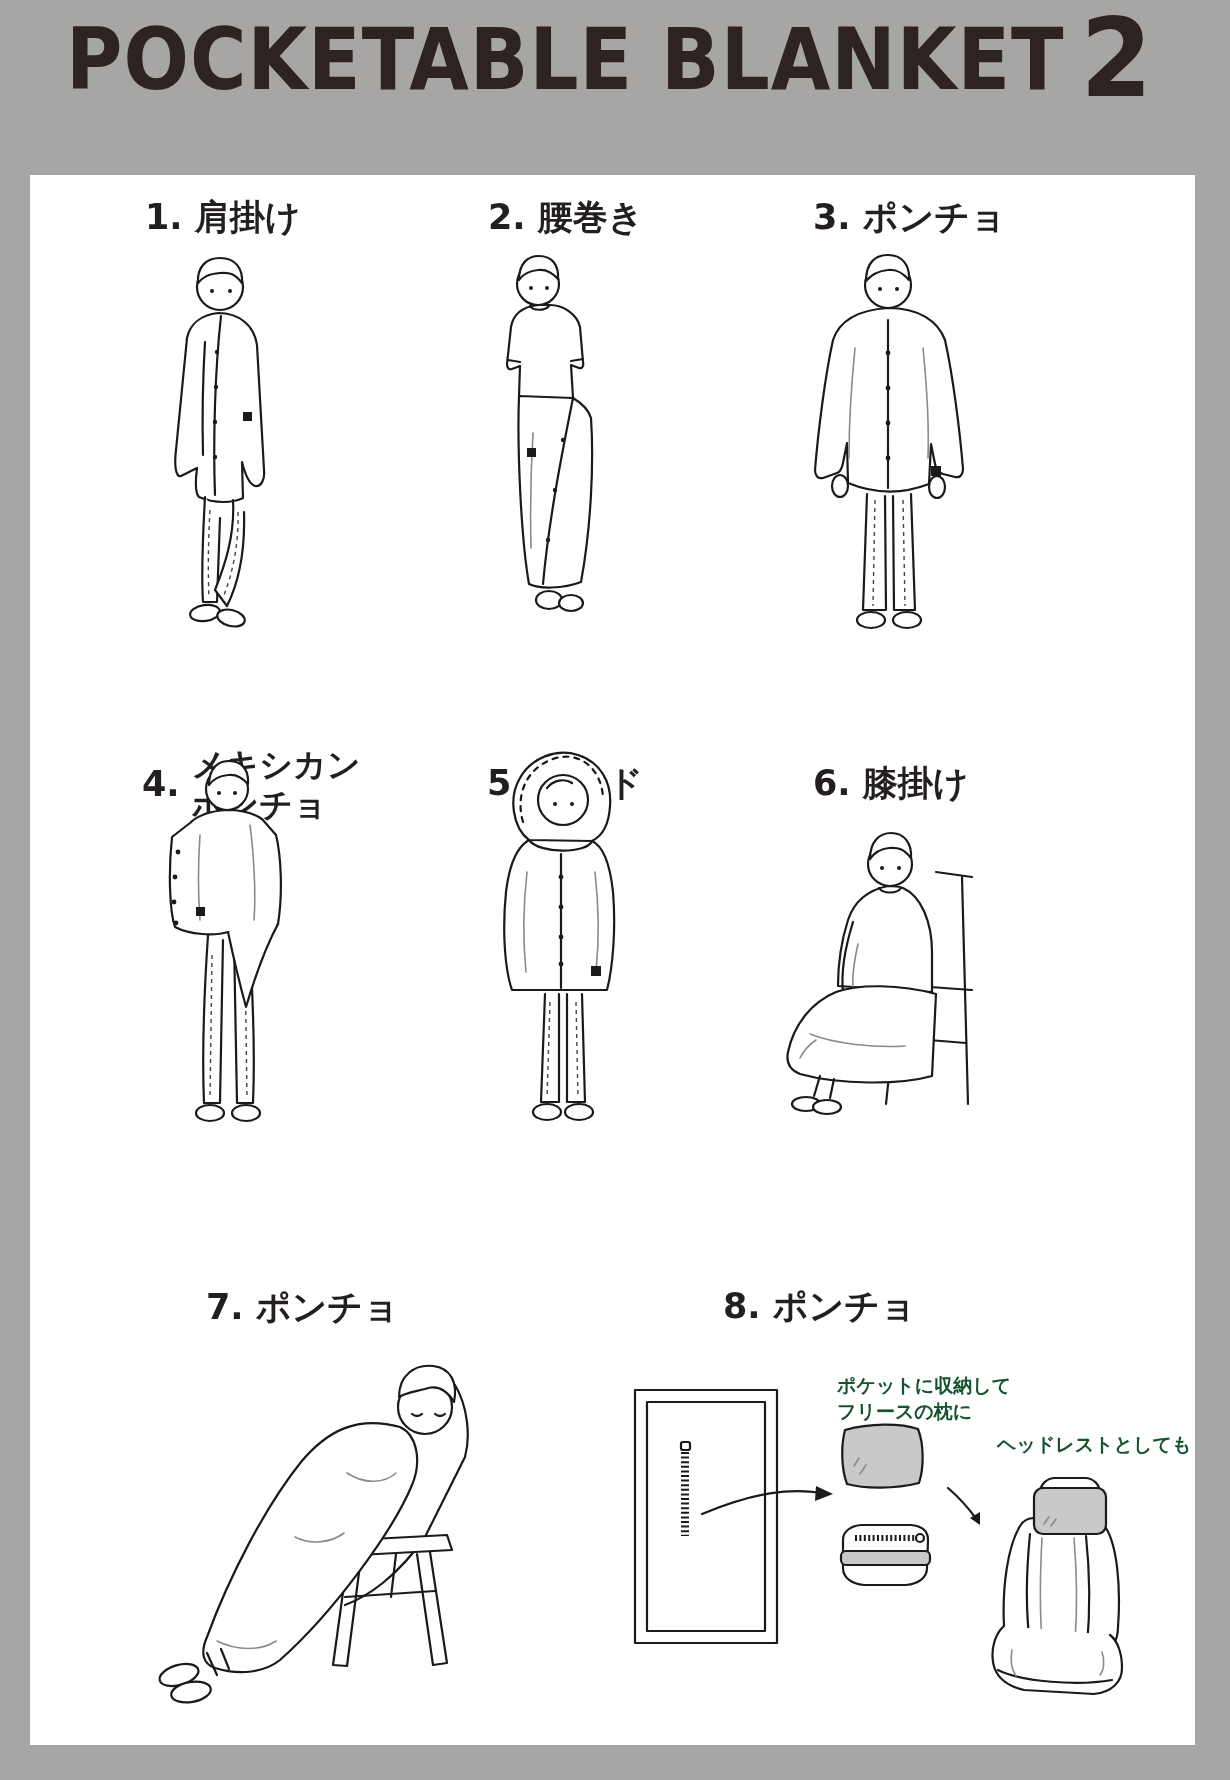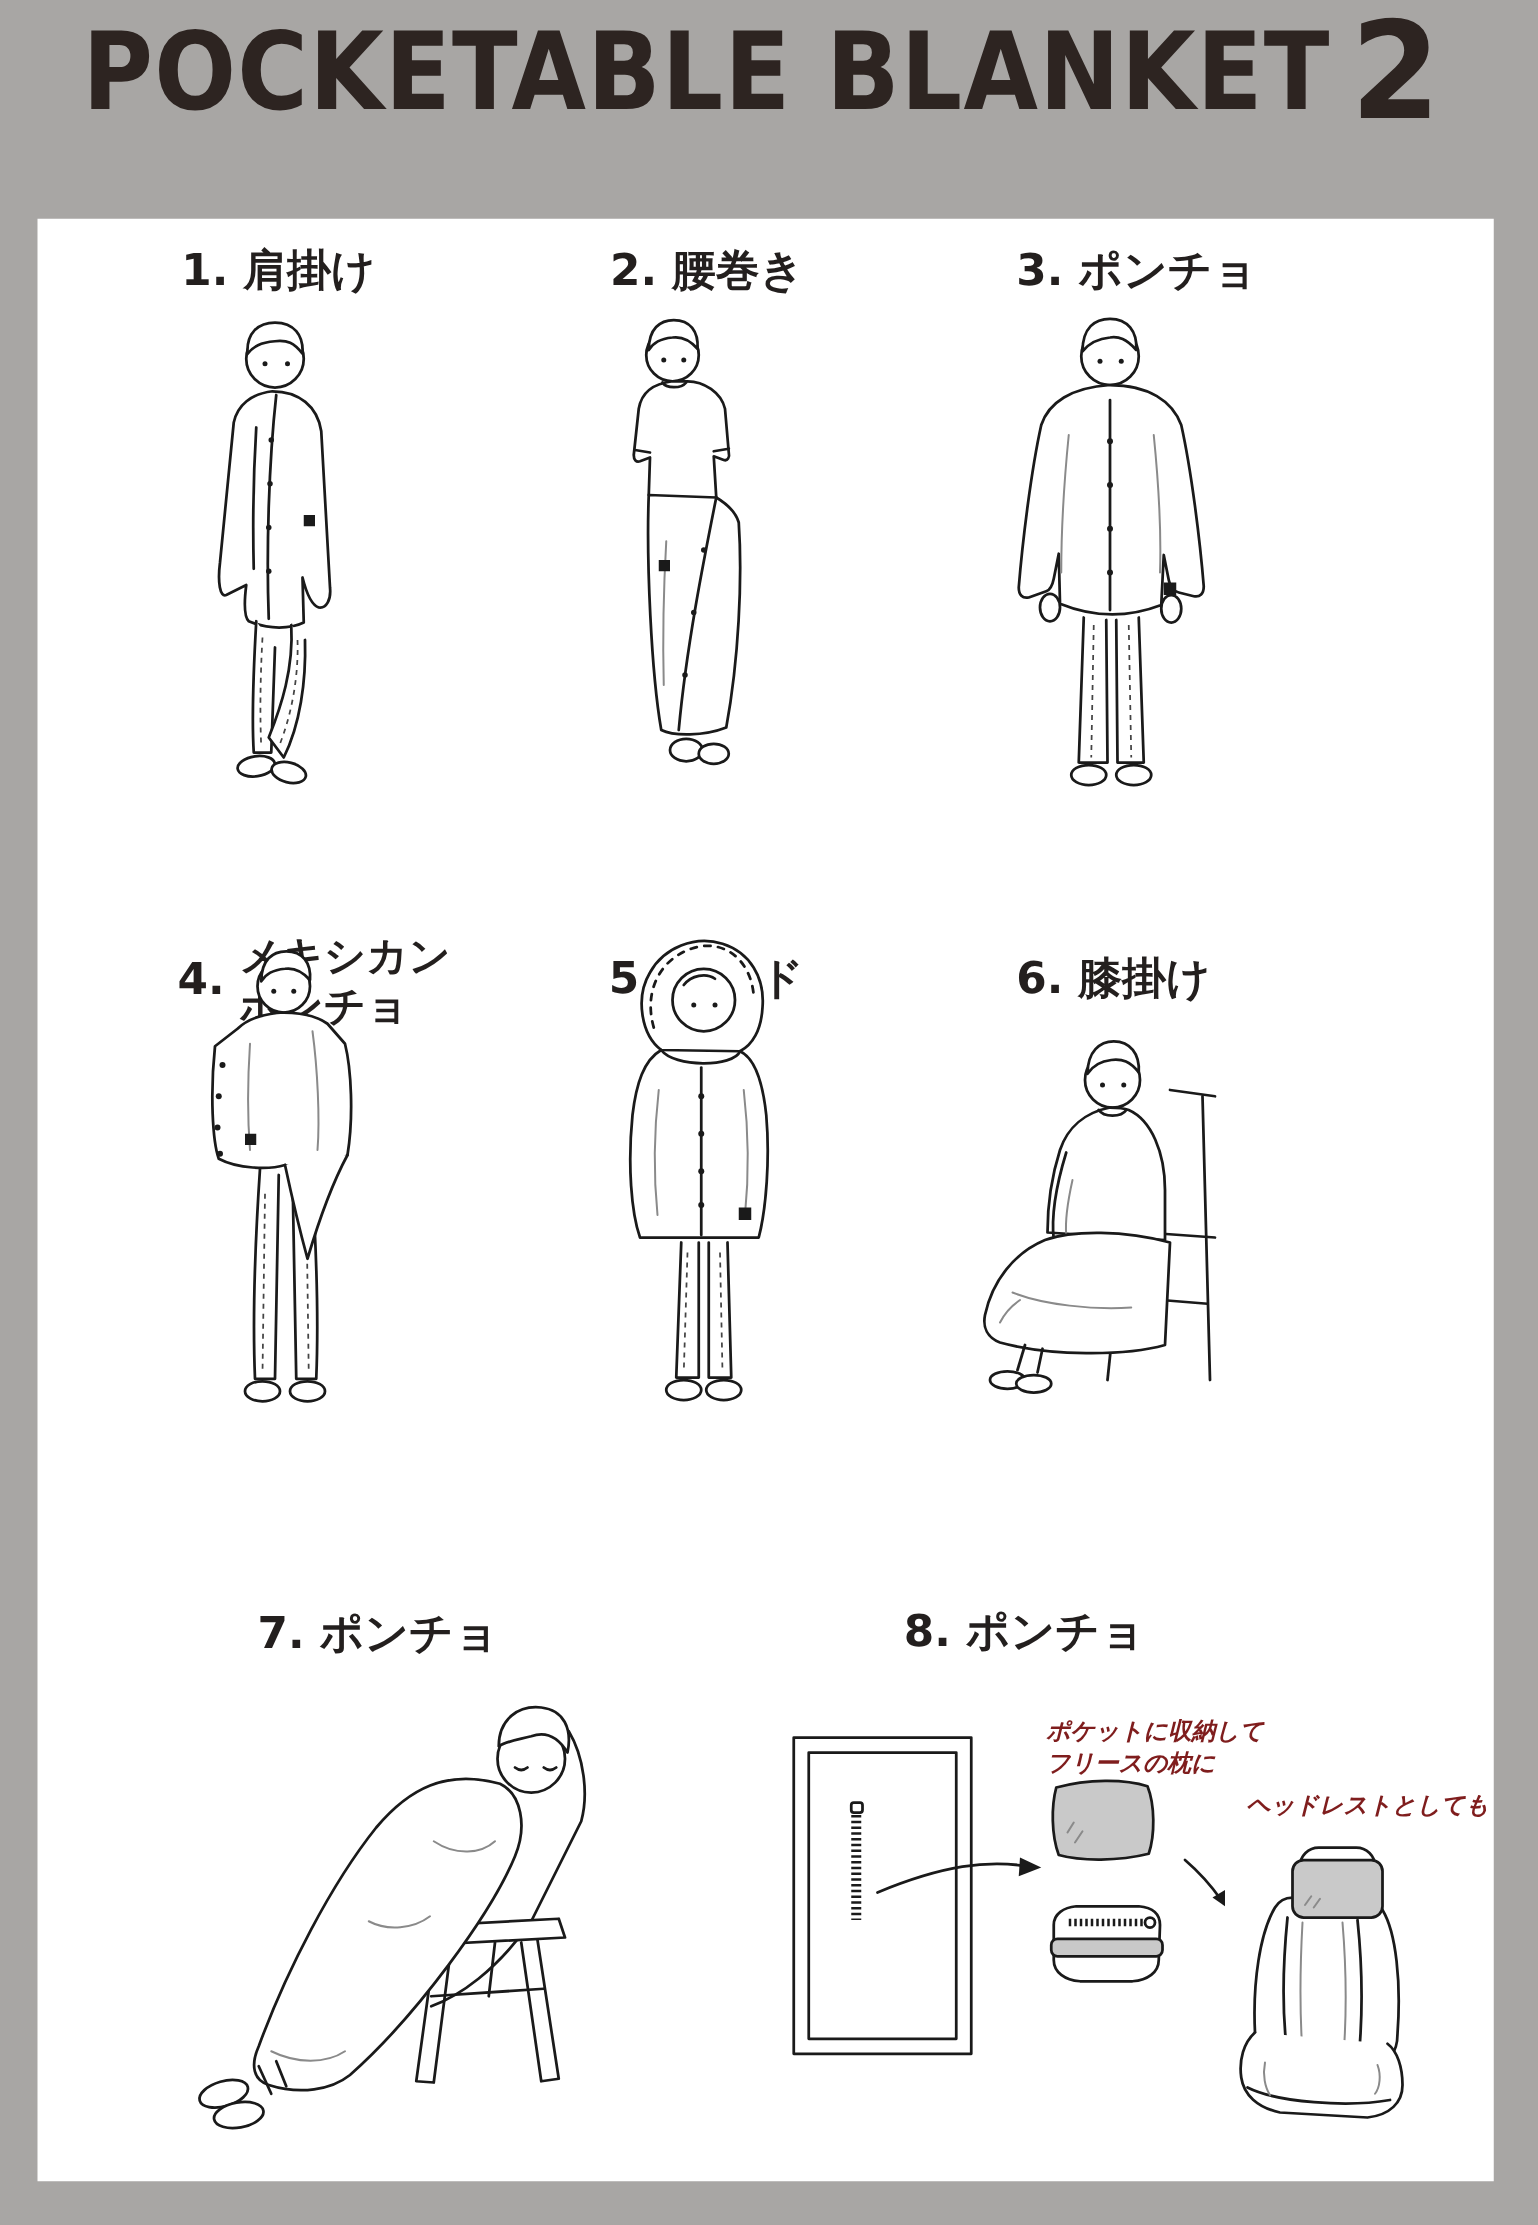--- a/index.html
+++ b/index.html
@@ -38,26 +38,25 @@
     font-size:35px;
     line-height:1.0;
     white-space:nowrap;
     display:flex;align-items:center;
   }
   .sec-label .num{margin-right:12px;}
   .two-line{display:inline-flex;flex-direction:column;line-height:1.2;font-size:33px;}
 
   .note{
     position:absolute;
-    color:#7f1d1d;
+    color:#14532d;
     font-weight:600;
     font-size:19px;
     line-height:1.35;
     white-space:nowrap;
-    font-style:italic;
   }
 
   svg{position:absolute;overflow:visible;}
   .ln{stroke:#1a1a1a;stroke-width:2.2;fill:none;stroke-linecap:round;stroke-linejoin:round;}
   .fw{fill:#ffffff;}
   .fg{fill:#c9c9c9;}
   .fd{fill:#1a1a1a;stroke:none;}
   .seam{stroke:#444;stroke-width:1.4;stroke-dasharray:4 4;fill:none;}
   .soft{stroke:#8a8a8a;stroke-width:1.6;fill:none;stroke-linecap:round;}
   .rim{stroke-dasharray:5 6;}

